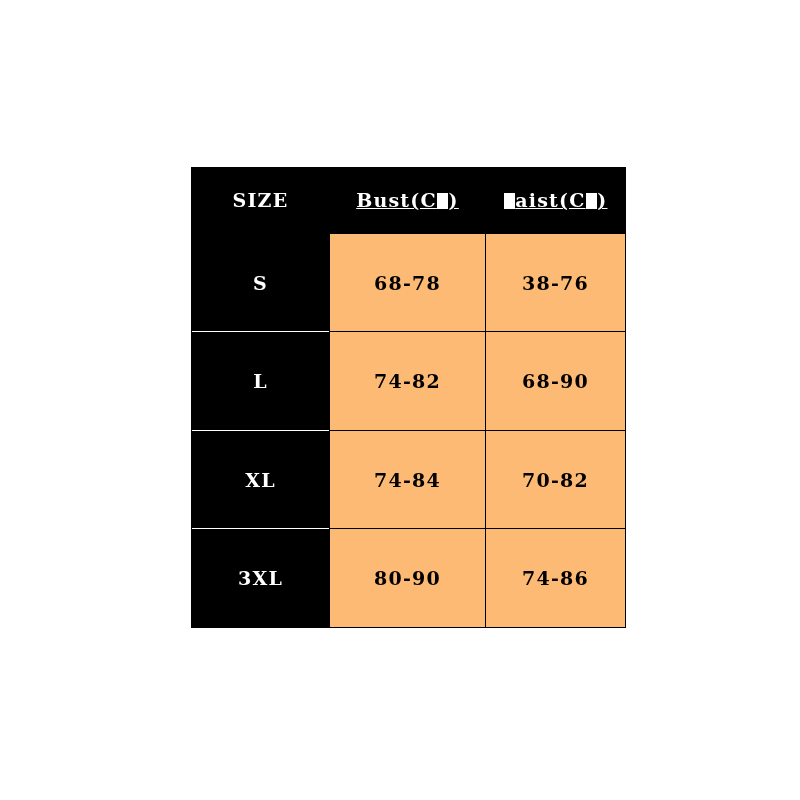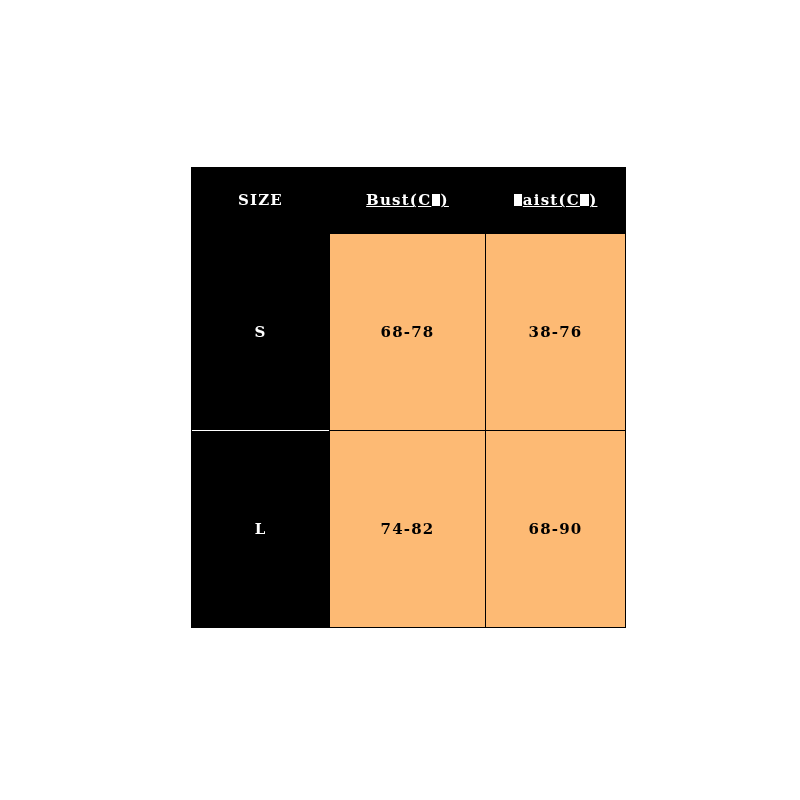--- a/index.html
+++ b/index.html
@@ -31,21 +31,21 @@
   #size-chart col.c-waist { width: 140px; }
 
   #size-chart td,
   #size-chart th {
     padding: 0;
     margin: 0;
     height: 65.8px;
     text-align: center;
     vertical-align: middle;
     font-weight: bold;
-    font-size: 15px;
+    font-size: 19px;
     letter-spacing: 1.2px;
     box-sizing: border-box;
   }
 
   
   .hdr-cell {
     background: #000000;
     color: #ffffff;
     border: 1px solid #000000;
     font-size: 15px;
@@ -106,14 +106,24 @@
     <tr>
       <td class="size-cell">S</td>
       <td class="meas-cell">68-78</td>
       <td class="meas-cell">38-76</td>
     </tr>
     <tr>
       <td class="size-cell">L</td>
       <td class="meas-cell">74-82</td>
       <td class="meas-cell">68-90</td>
     </tr>
+    <tr>
+      <td class="size-cell">XL</td>
+      <td class="meas-cell">74-84</td>
+      <td class="meas-cell">70-82</td>
+    </tr>
+    <tr>
+      <td class="size-cell last">3XL</td>
+      <td class="meas-cell">80-90</td>
+      <td class="meas-cell">74-86</td>
+    </tr>
   </tbody>
 </table>
 
 </body></html>

